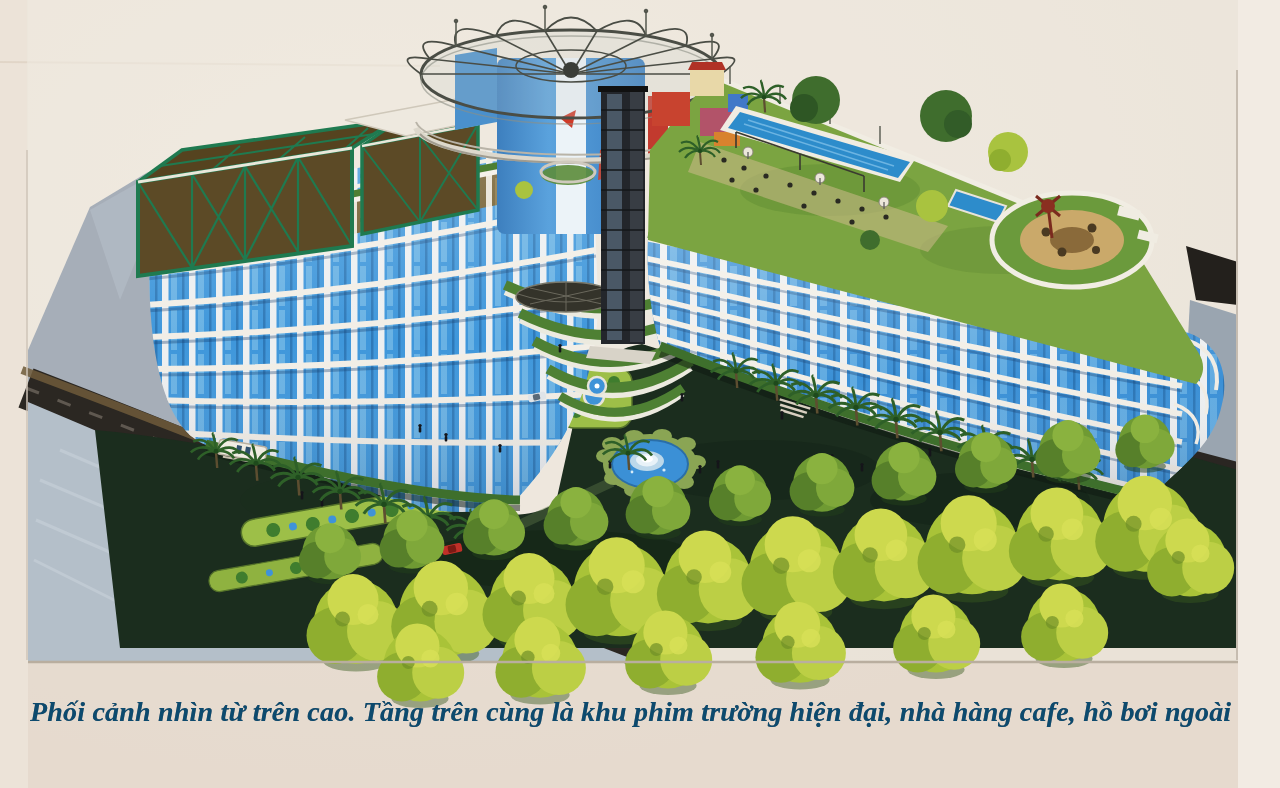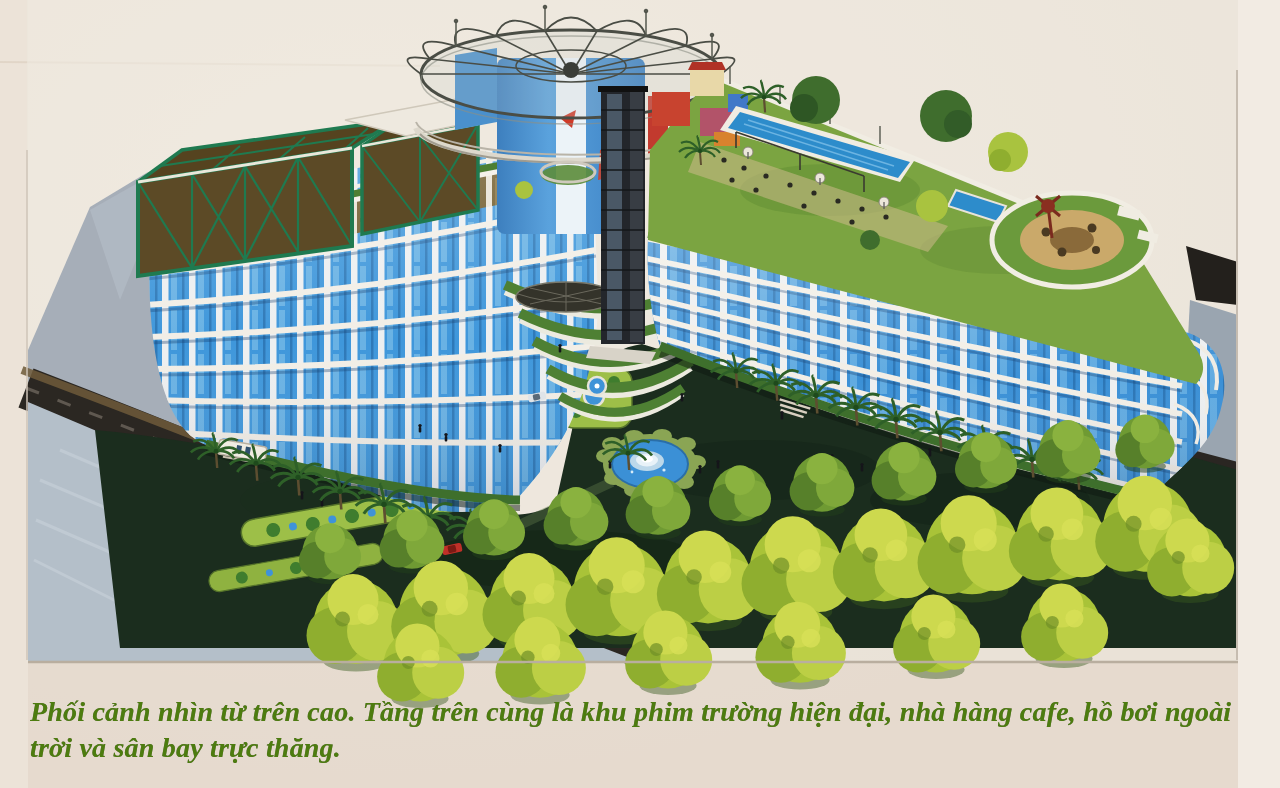--- a/index.html
+++ b/index.html
@@ -6,21 +6,21 @@
   body{
     width:1280px;height:788px;overflow:hidden;position:relative;
     background:linear-gradient(160deg,#f1e9e0 0%, #ece2d7 45%, #e4d8cb 100%);
     font-family:"Liberation Serif", serif;
   }
   .photo-wrap{position:absolute;inset:0;}
   svg{position:absolute;left:0;top:0;}
   .caption{
     position:absolute;left:30px;top:694px;width:1218px;
     font-style:italic;font-weight:600;font-size:28px;line-height:36px;
-    color:#4d7c0f;letter-spacing:.2px;
+    color:#0c4a6e;letter-spacing:.2px;
     text-shadow:0 0 .6px rgba(53,49,60,.55);
   }
 </style>
 </head>
 <body>
 
 <div class="photo-wrap">
 <svg width="1280" height="788" viewBox="0 0 1280 788">
 <defs>
 
@@ -558,14 +558,13 @@
 <g>
   <line x1="1237" y1="70" x2="1237" y2="660" stroke="#c6bcb0" stroke-width="2"></line>
   <line x1="28" y1="662" x2="1238" y2="662" stroke="#b9ae9f" stroke-width="2.5"></line>
   <line x1="27" y1="150" x2="27" y2="660" stroke="#cfc5b8" stroke-width="1.5"></line>
 </g>
 </svg>
 </div>
 
 <figcaption class="caption">
   <span>Phối cảnh nhìn từ trên cao. Tầng trên cùng là khu phim trường hiện đại, nhà hàng cafe, hồ bơi ngoài</span><br>
-  <span>trời và sân bay trực thăng.</span>
 </figcaption>
 
 </body></html>

